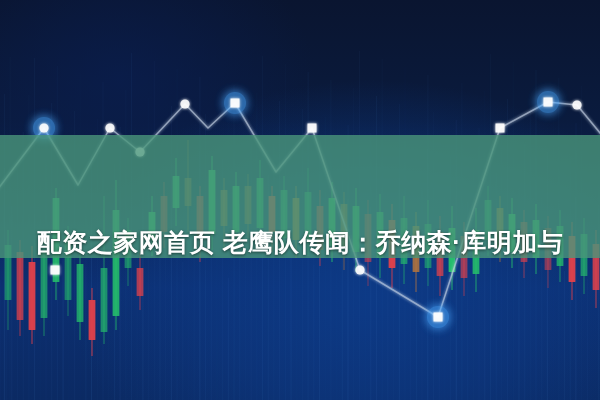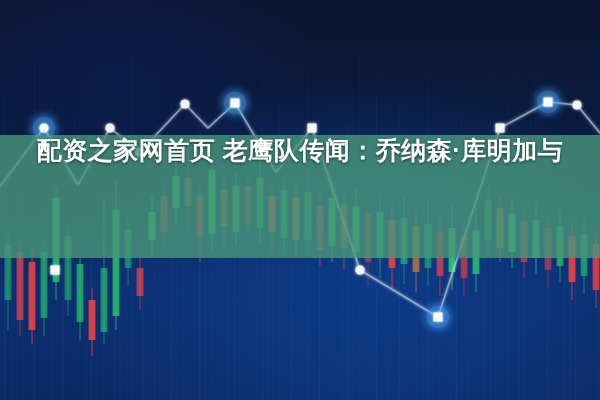--- a/index.html
+++ b/index.html
@@ -48,21 +48,21 @@
   
   #headline {
     position: absolute;
     left: 0;
     top: 135px;
     width: 600px;
     height: 123px;
     display: flex;
     flex-direction: column;
     align-items: center;
-    justify-content: flex-start;
+    justify-content: flex-end;
     gap: 6px;
     color: #ffffff;
     font-weight: bold;
     font-size: 25px;
     letter-spacing: 0.5px;
     line-height: 1.25;
     text-shadow: 0 1px 3px rgba(0,0,0,0.55);
     white-space: nowrap;
     user-select: none;
   }

